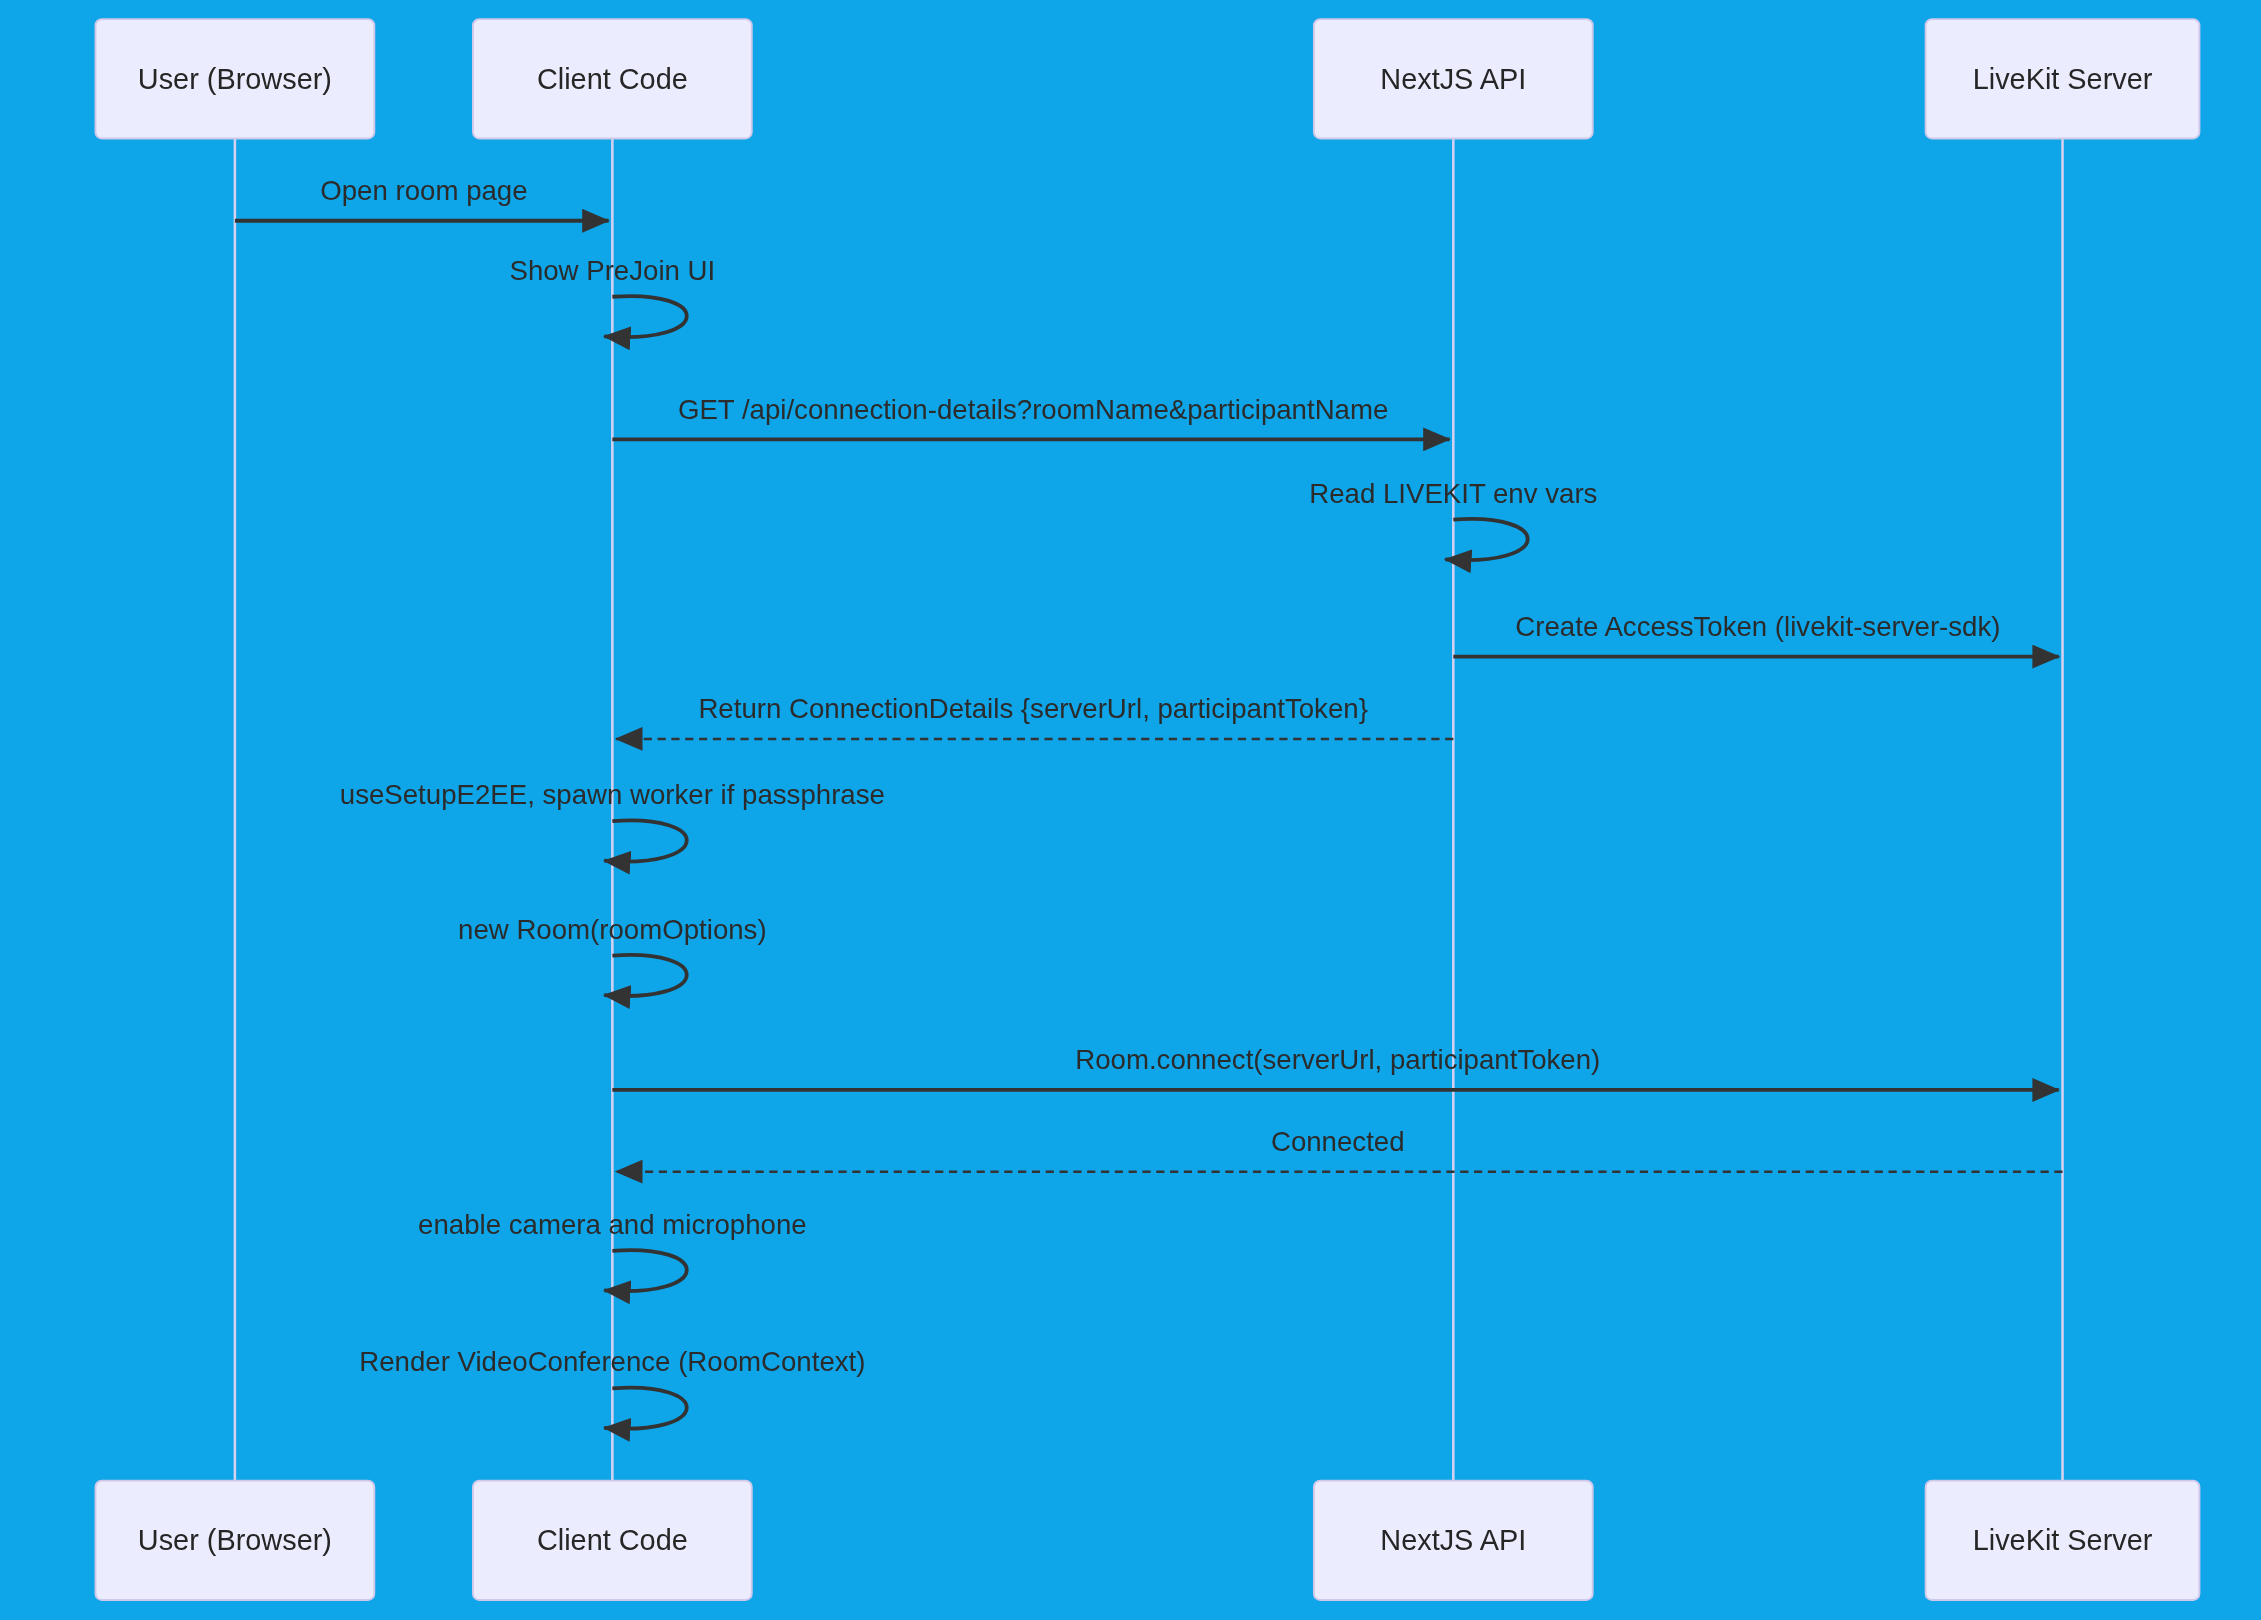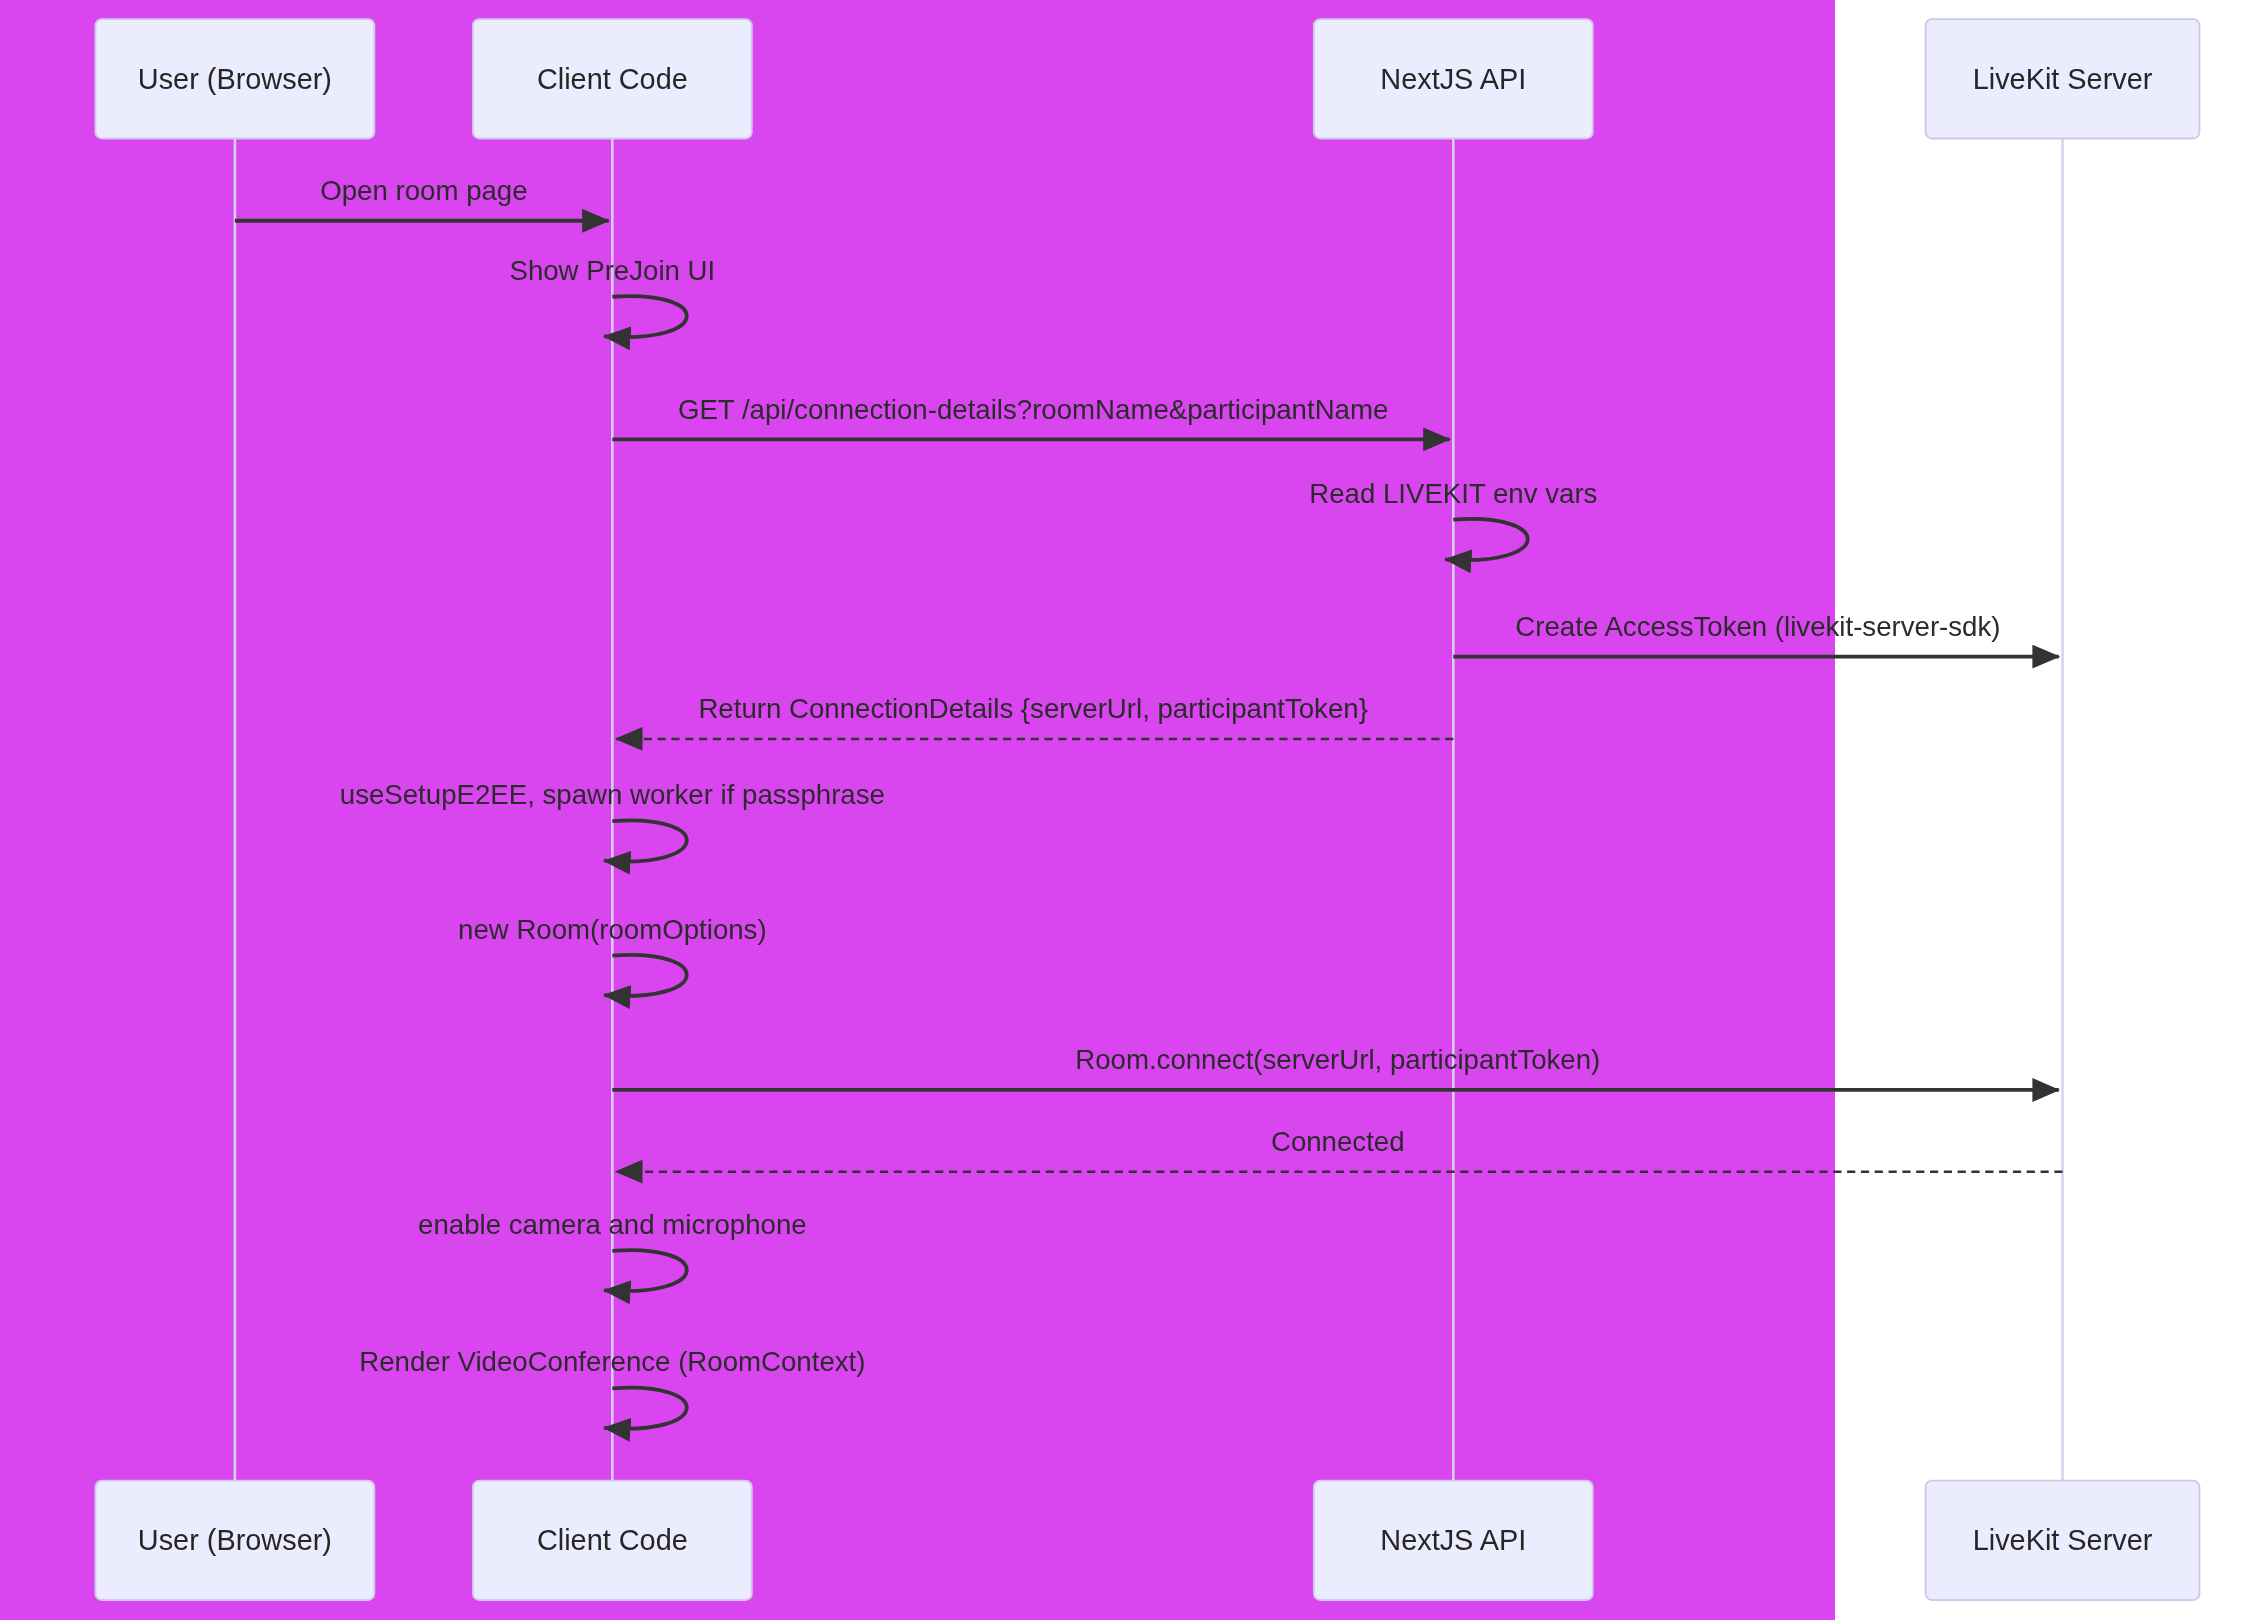--- a/index.html
+++ b/index.html
@@ -1,20 +1,20 @@
 <!DOCTYPE html>
 <html style="font-size:10px"><head>
 <meta charset="utf-8">
 <style>
   html, body { margin: 0; padding: 0; background: #ffffff; }
   .canvas {
     position: relative;
-    width: 1835px;
+    width: 2261px;
     height: 1621px;
-    background: #d946ef;
+    background: #0ea5e9;
     font-family: "Liberation Sans", "DejaVu Sans", sans-serif;
   }
   svg { display: block; }
   .actor-box {
     fill: #ECECFF;
     stroke: #CFC8EA;
     stroke-width: 3;
   }
   .actor-label {
     font-size: 46px;

